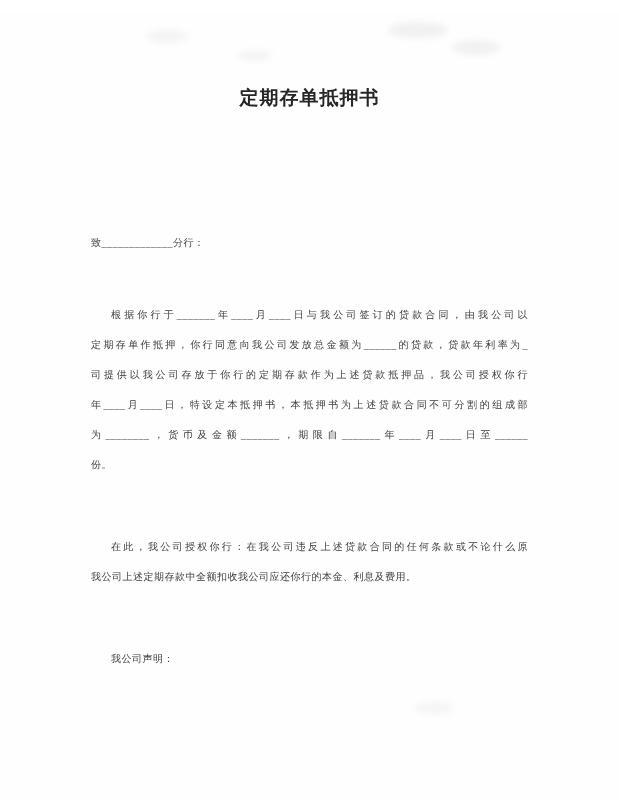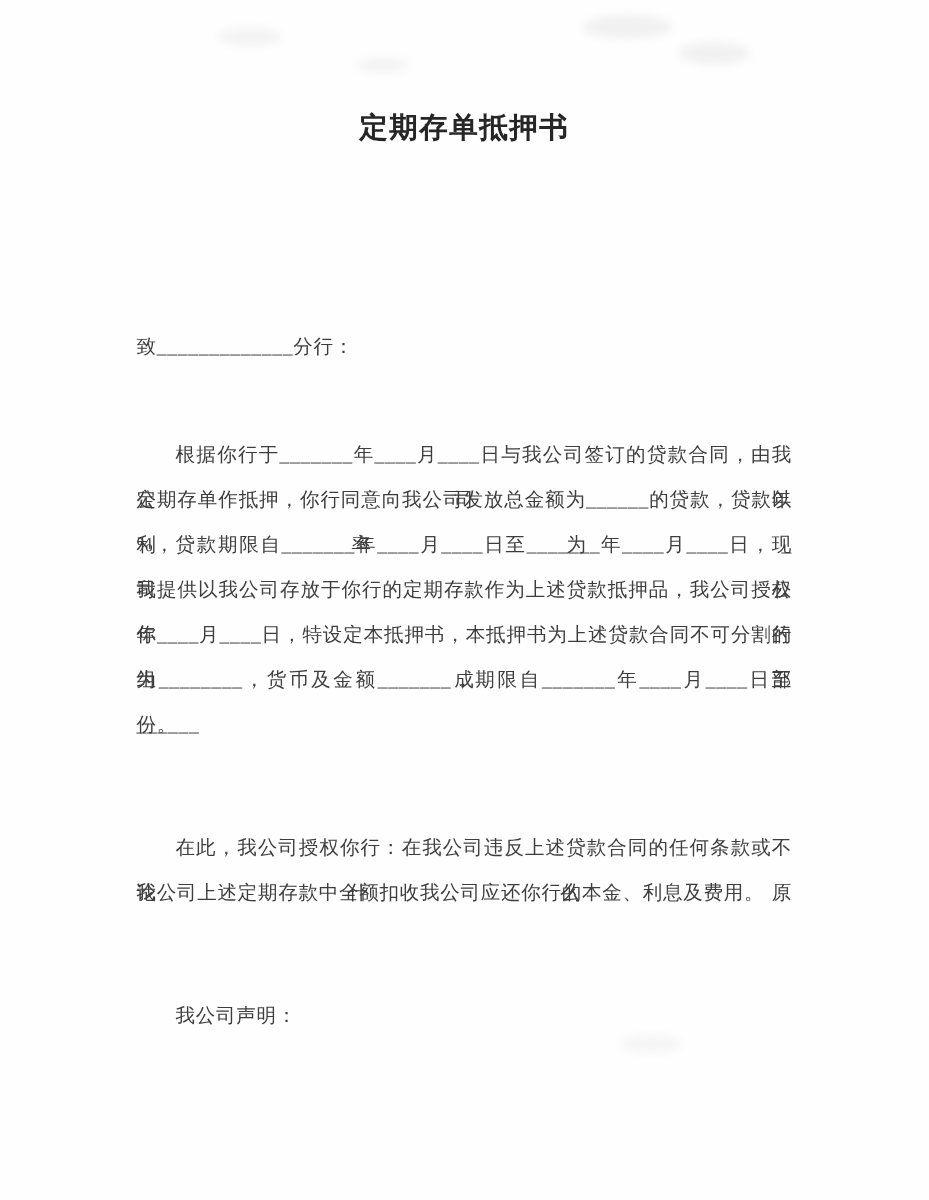--- a/index.html
+++ b/index.html
@@ -17,31 +17,31 @@
   }
   .page {
     position: relative;
     width: 619px;
     height: 800px;
     box-sizing: border-box;
     padding: 0 91px;
     background: #fefefe;
   }
   .title {
-    margin: 0;
+    margin: 12px;
     padding-top: 73px;
     text-align: center;
     font-size: 19px;
     line-height: 26px;
     font-weight: bold;
     color: #262626;
     letter-spacing: 1px;
   }
   .line {
-    font-size: 13px;
+    font-size: 10px;
     line-height: 30px;
     height: 30px;
     white-space: nowrap;
     letter-spacing: 0.5px;
   }
   .salutation {
     margin-top: 117px;
   }
   .paragraph1 {
     margin-top: 42px;
@@ -84,21 +84,20 @@
   <div class="smudge s4"></div>
   <div class="smudge s5"></div>
 
   <h1 class="title">定期存单抵押书</h1>
 
   <div class="line salutation">致_____________分行：</div>
 
   <div class="paragraph1">
     <div class="line indent just">根据你行于_______年____月____日与我公司签订的贷款合同，由我公司以</div>
     <div class="line just">定期存单作抵押，你行同意向我公司发放总金额为______的贷款，贷款年利率为_</div>
-    <div class="line just">%，贷款期限自_______年____月____日至_______年____月____日，现我公</div>
     <div class="line just">司提供以我公司存放于你行的定期存款作为上述贷款抵押品，我公司授权你行</div>
     <div class="line just">年____月____日，特设定本抵押书，本抵押书为上述贷款合同不可分割的组成部</div>
     <div class="line just">为________，货币及金额_______，期限自_______年____月____日至______</div>
     <div class="line">份。</div>
   </div>
 
   <div class="paragraph2">
     <div class="line indent just">在此，我公司授权你行：在我公司违反上述贷款合同的任何条款或不论什么原</div>
     <div class="line">我公司上述定期存款中全额扣收我公司应还你行的本金、利息及费用。</div>
   </div>

